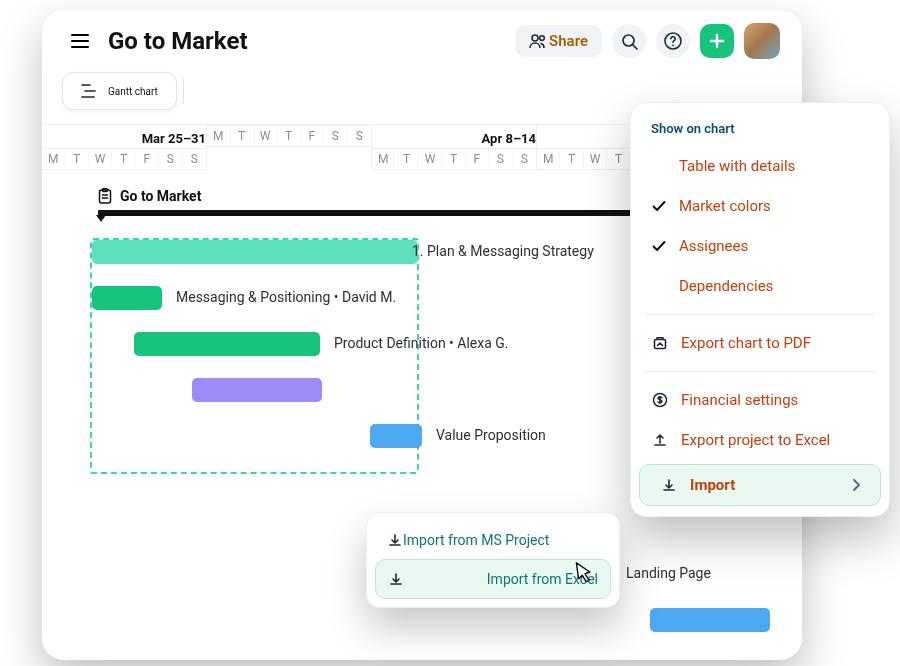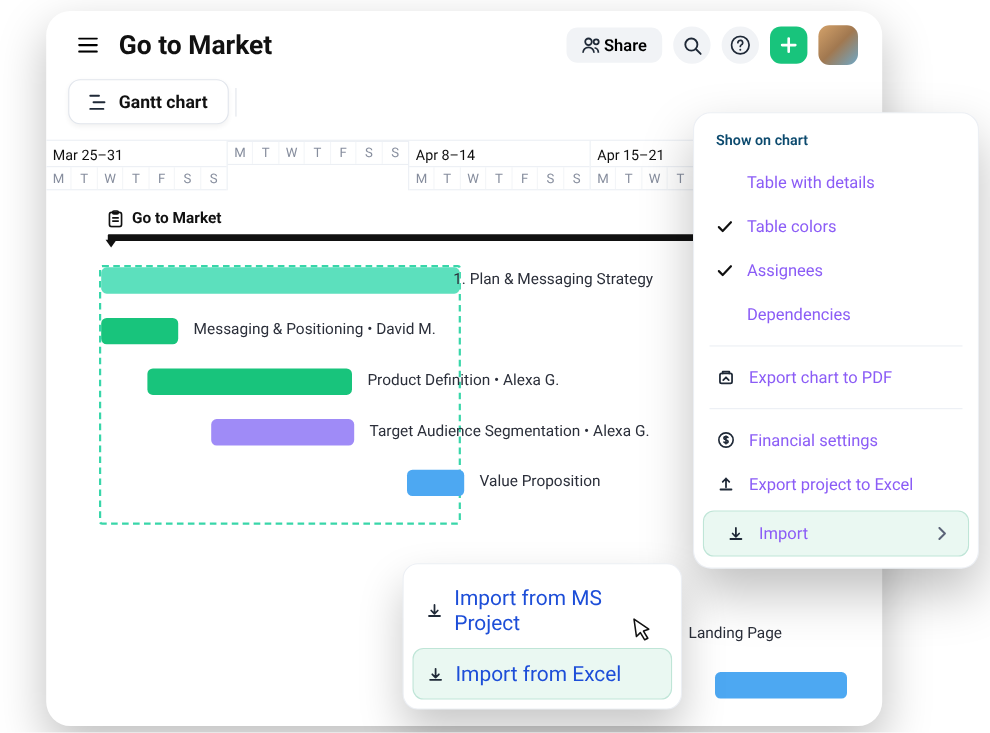--- a/index.html
+++ b/index.html
@@ -25,21 +25,21 @@
   .hamburger {
     width: 32px; height: 32px; border-radius: 8px; display: flex; align-items: center; justify-content: center;
     cursor: pointer;
   }
   .hamburger svg { stroke: #1f2937; }
   .page-title { font-size: 24px; font-weight: 700; color: #111; margin-left: 12px; }
   .header-right { margin-left: auto; display: flex; align-items: center; gap: 10px; }
   .share-btn {
     display: flex; align-items: center; gap: 2px;
     background: #f1f3f6; border-radius: 10px;
-    padding: 7px 14px; font-size: 15px; font-weight: 600; color: #000000;
+    padding: 7px 14px; font-size: 15px; font-weight: 600; color: #a16207;
     cursor: pointer;
   }
   .round-btn {
     width: 34px; height: 34px; border-radius: 50%;
     background: #f1f3f6; display: flex; align-items: center; justify-content: center;
     cursor: pointer;
   }
   .add-btn {
     width: 34px; height: 34px; border-radius: 10px;
     background: #18c47c; display: flex; align-items: center; justify-content: center;
@@ -48,38 +48,38 @@
   .avatar {
     width: 36px; height: 36px; border-radius: 10px;
     background: linear-gradient(135deg,#d4a26a 0%, #a17850 50%, #6fa8c7 100%);
   }
 
   
   .tabs { display: flex; align-items: center; gap: 0; padding: 0 20px 14px; }
   .tabpill {
     display: flex; align-items: center; gap: 9px;
     padding: 10px 18px;
-    font-size: 16px; font-weight: 700; color: #47506a;
+    font-size: 10px; font-weight: 400; color: #47506a;
     cursor: pointer;
   }
   .tabpill.active {
     background: #fff; border: 1px solid #e1e5ec; border-radius: 11px;
     box-shadow: 0 2px 5px rgba(0,0,0,0.05);
     color: #111;
   }
   .tab-divider { width: 1px; height: 26px; background: #e1e5ec; margin: 0 6px; }
 
   
   .timeline-wrap { position: relative; }
   .weeks { display: flex; border-top: 1px solid #eceff4; }
   .week {
     width: 165px; flex: 0 0 165px;
     border-right: 1px solid #eceff4;
   }
-  .week-label { font-size: 13px; font-weight: 400; color: #111; padding: 6px 0 2px 6px; }
+  .week-label { font-size: 13px; font-weight: 700; color: #111; padding: 6px 0 2px 6px; text-align: right; }
   .days { display: flex; border-top: 1px solid #eceff4; border-bottom: 1px solid #eceff4; }
   .day { width: 23.57px; text-align: center; font-size: 12px; color: #878e9e; padding: 3px 0; border-right: 1px solid #f3f5f8; }
   .day:last-child { border-right: none; }
 
   
   .gantt { position: relative; padding: 18px 0 0 0; }
   .summary-row { display: flex; align-items: center; gap: 8px; font-size: 14px; font-weight: 700; color: #111; margin-left: 56px;}
   .summary-bar {
     position: relative; margin: 6px 0 20px 56px;
     height: 6px; width: 680px; background: #111; border-radius: 1px;
@@ -105,46 +105,47 @@
     position: absolute; right: 10px; top: 102px;
     width: 260px; background: #fff;
     border: 1px solid #eceff4; border-radius: 16px;
     box-shadow: 0 22px 46px rgba(0,0,0,0.25);
     padding: 14px 0 10px;
     z-index: 30;
   }
   .menu-header { font-size: 13px; font-weight: 600; color: #0c4a6e; padding: 4px 20px 10px; }
   .menu-item {
     display: flex; align-items: center; gap: 12px;
-    padding: 11px 20px; font-size: 15px; color: #8b5cf6;
+    padding: 11px 20px; font-size: 15px; color: #c2410c;
     cursor: pointer;
   }
   .menu-item .chk { width: 16px; display: flex; justify-content: center; color:#1f2430;}
   .menu-sep { height: 1px; background: #eceff4; margin: 8px 14px; }
   .menu-item .lead-icon { width: 18px; display:flex; justify-content:center; }
   .menu-item.import {
     margin: 4px 8px 0; border: 1px solid #bfe5d7; background: #eaf8f2; border-radius: 10px;
     justify-content: flex-start;
+    font-weight: bold;
   }
   .menu-item .chev-right { margin-left: auto; color:#5b6478; }
 
   
   .submenu {
     position: absolute; left: 366px; top: 512px;
     width: 254px; background: #fff;
     border: 1px solid #eceff4; border-radius: 14px;
     box-shadow: 0 20px 40px rgba(0,0,0,0.22);
     padding: 8px; z-index: 32;
   }
   .submenu-item {
-    display: flex; align-items: center; gap: 10px;
-    padding: 11px 12px; font-size: 19px; color: #1d4ed8; border-radius: 10px;
-    cursor: pointer;
-  }
-  .submenu-item.hl { background: #eaf8f2; border: 1px solid #bfe5d7; }
+    display: flex; align-items: center; 
+    padding: 11px 12px; font-size: 14px; color: #0f766e; border-radius: 10px;
+    cursor: pointer;
+  }
+  .submenu-item.hl { background: #eaf8f2; border: 1px solid #bfe5d7; justify-content: space-between; }
 
   .cursor {
     position: absolute; left: 570px; top: 560px; z-index: 40;
     font-size: 22px; transform: rotate(-8deg);
   }
 
   svg { display: block; }
 </style>
 </head>
 <body>
@@ -279,21 +280,20 @@
       <div class="task-row">
         <div class="bar" style="left:50px;width:70px;background:#18c47c"></div>
         <span class="task-text" style="left:134px">Messaging &amp; Positioning • David M.</span>
       </div>
       <div class="task-row">
         <div class="bar" style="left:92px;width:186px;background:#18c47c"></div>
         <span class="task-text" style="left:292px">Product Definition • Alexa G.</span>
       </div>
       <div class="task-row">
         <div class="bar" style="left:150px;width:130px;background:#9f8bf7"></div>
-        <span class="task-text" style="left:294px">Target Audience Segmentation • Alexa G.</span>
       </div>
       <div class="task-row">
         <div class="bar" style="left:328px;width:52px;background:#4da8f2"></div>
         <span class="task-text" style="left:394px">Value Proposition</span>
       </div>
 
       <div class="task-row"></div>
       <div class="task-row"></div>
 
       <div class="task-row">
@@ -313,21 +313,21 @@
   <div class="menu-item">
     <span class="chk"></span>
     <span>Table with details</span>
   </div>
   <div class="menu-item">
     <span class="chk">
       <svg width="14" height="12" viewBox="0 0 14 12" fill="none" stroke="#111" stroke-width="2" stroke-linecap="round" stroke-linejoin="round">
           <path d="M1.5 6.5l3.5 3.5L12.5 2"></path>
         </svg>
     </span>
-    <span>Table colors</span>
+    <span>Market colors</span>
   </div>
   <div class="menu-item">
     <span class="chk">
       <svg width="14" height="12" viewBox="0 0 14 12" fill="none" stroke="#111" stroke-width="2" stroke-linecap="round" stroke-linejoin="round">
           <path d="M1.5 6.5l3.5 3.5L12.5 2"></path>
         </svg>
     </span>
     <span>Assignees</span>
   </div>
   <div class="menu-item">

